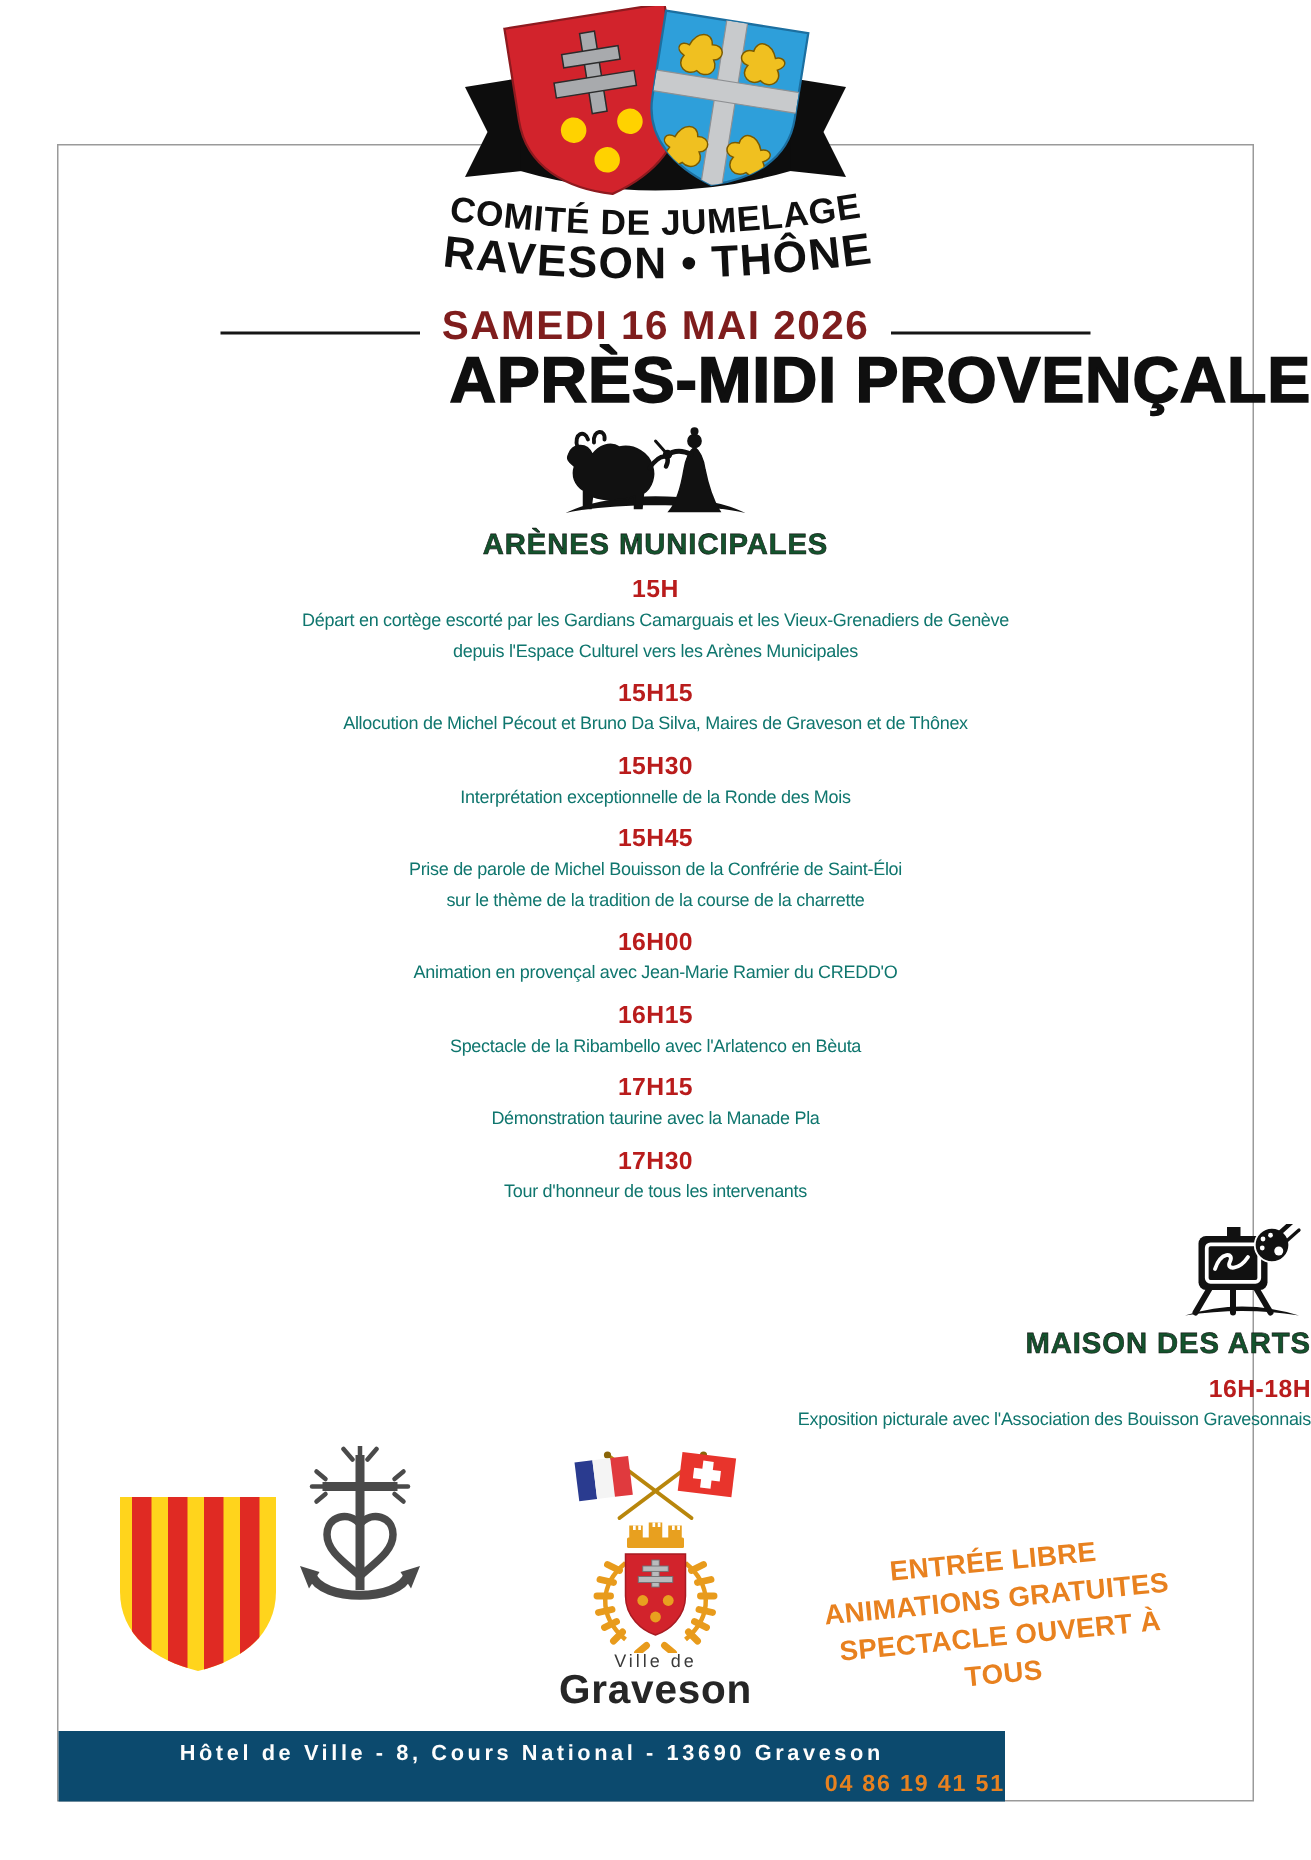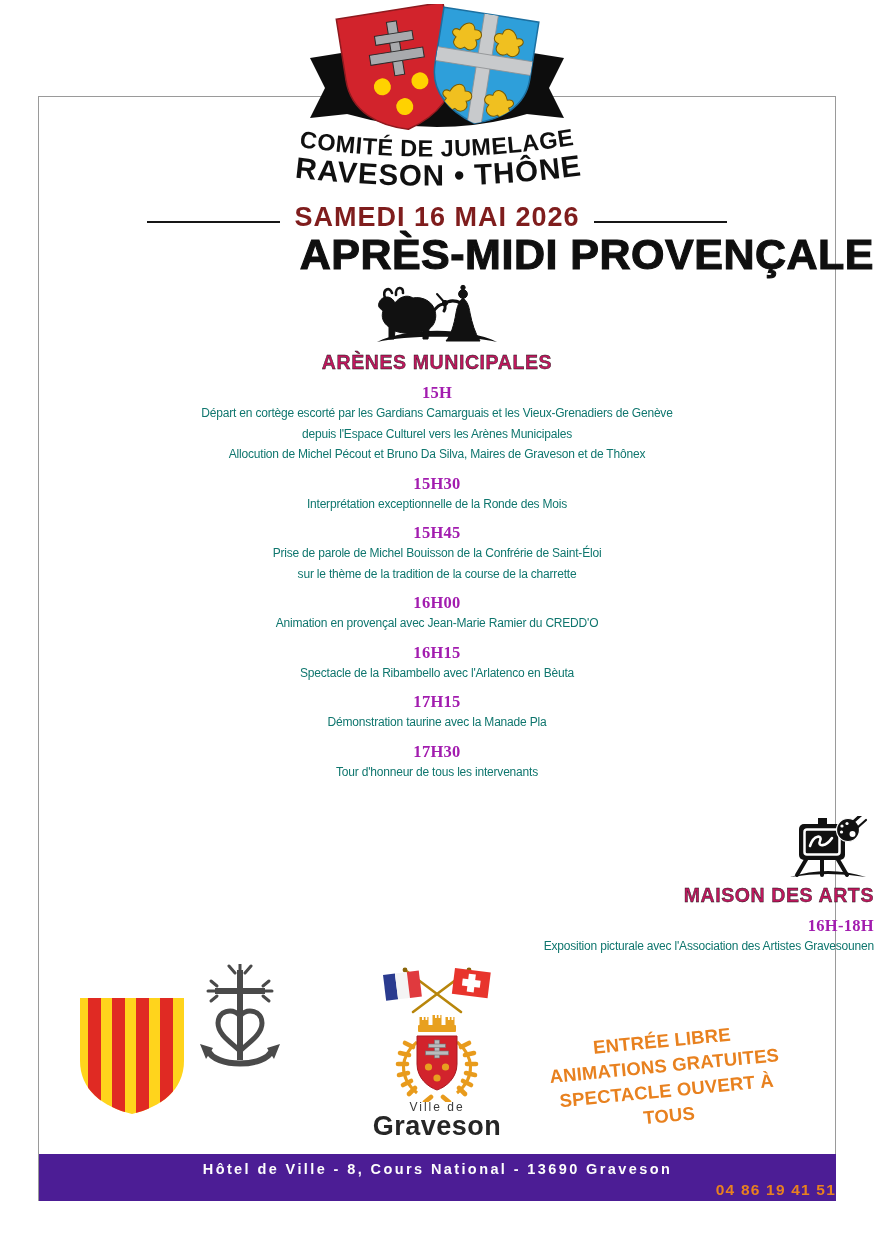--- a/index.html
+++ b/index.html
@@ -14,38 +14,38 @@
   .date-row{position:absolute;top:202px;left:0;width:100%;display:flex;
             justify-content:center;align-items:center;gap:14px;}
   .date-line{width:133px;border-top:2px solid #161616;margin-top:8px;}
   .date-text{font-size:27px;font-weight:bold;letter-spacing:1px;color:#7f1d1d;}
   .main-title{position:absolute;top:230px;left:0;width:100%;text-align:right;
               font-size:43px;font-weight:bold;letter-spacing:0.5px;color:#0f0f0f;
               -webkit-text-stroke:1.1px #0f0f0f;}
   
   .section-arenes{position:absolute;top:281px;left:0;width:100%;text-align:center;}
   .section-maison{position:absolute;top:816px;left:0;width:100%;text-align:right;}
-  .section-name{font-size:19.5px;font-weight:bold;letter-spacing:0.6px;color:#be185d;
+  .section-name{font-size:19.5px;font-weight:bold;letter-spacing:0.6px;color:#14532d;
                 margin:2px 0 0 0;-webkit-text-stroke:0.4px #121212;}
-  .event-time{font-size:16.5px;font-weight:bold;letter-spacing:0.3px;margin-top:9px;color:#a21caf;font-family:Liberation Serif, serif;}
+  .event-time{font-size:16.5px;font-weight:bold;letter-spacing:0.3px;margin-top:9px;color:#b91c1c;}
   .event-line{font-size:12px;line-height:20.5px;color:#0f766e;letter-spacing:-0.2px;}
   
   .provence{position:absolute;left:77px;top:995px;}
   .camargue{position:absolute;left:198px;top:964px;}
   .flags{position:absolute;left:50%;top:962px;transform:translateX(-50%);}
   .city-arms{position:absolute;left:50%;top:1012px;transform:translateX(-50%);}
   .city-name{position:absolute;left:50%;top:1100px;transform:translateX(-50%);text-align:center;}
   .city-line1{font-size:12px;letter-spacing:2px;color:#3a3a3a;}
   .city-line2{font-size:27px;font-weight:bold;letter-spacing:0.5px;color:#262626;margin-top:-3px;}
   .notice{position:absolute;left:543px;top:1028px;width:245px;text-align:center;
           transform:rotate(-5.5deg);font-weight:bold;font-size:18.5px;line-height:25px;
           letter-spacing:0.2px;}
   
-  .footer-bar{position:absolute;left:39px;top:1154px;width:797px;height:47px;
-              background:#4c1d95;text-align:center;box-sizing:border-box;padding-top:7px;}
+  .footer-bar{position:absolute;left:39px;top:1154px;width:631px;height:47px;
+              background:#0c4a6e;text-align:center;box-sizing:border-box;padding-top:7px;}
   .footer-address{color:#fdfdfd;font-size:14.5px;font-weight:600;letter-spacing:2.4px;}
   .footer-phone{font-size:15.5px;font-weight:bold;letter-spacing:1.2px;margin-top:4px;text-align:right;}
 </style>
 </head>
 <body>
 
 <div class="poster">
 
   <div class="frame"></div>
 
@@ -129,20 +129,21 @@
     <div class="events">
   <div class="event">
     <div class="event-time">15H</div>
     <div>
             <div class="event-line">Départ en cortège escorté par les Gardians Camarguais et les Vieux-Grenadiers de Genève</div>
             <div class="event-line">depuis l'Espace Culturel vers les Arènes Municipales</div>
           </div>
   </div>
 
   <div class="event">
+    <div class="event-time">15H15</div>
     <div>
             <div class="event-line">Allocution de Michel Pécout et Bruno Da Silva, Maires de Graveson et de Thônex</div>
           </div>
   </div>
 
   <div class="event">
     <div class="event-time">15H30</div>
     <div>
             <div class="event-line">Interprétation exceptionnelle de la Ronde des Mois</div>
           </div>
@@ -207,21 +208,21 @@
         <circle cx="59.5" cy="16" r="1.6" fill="#fff"></circle>
         <line x1="70" y1="7" x2="80" y2="-2" stroke="#111" stroke-width="3" stroke-linecap="round"></line>
         <line x1="75" y1="12" x2="84" y2="4" stroke="#111" stroke-width="2.2" stroke-linecap="round"></line>
       </g>
     </svg>
     <h2 class="section-name" style="margin:0;">MAISON DES ARTS</h2>
     <div class="events">
   <div class="event">
     <div class="event-time">16H-18H</div>
     <div>
-            <div class="event-line">Exposition picturale avec l'Association des Artistes Gravesounen</div>
+            <div class="event-line">Exposition picturale avec l'Association des Bouisson Gravesonnais</div>
           </div>
   </div>
 </div>
   </div>
 
   <svg class="provence" width="110" height="122" viewBox="0 0 110 122">
     <clipPath id="provClip">
         <path d="M3,3 H107 V66 C107,95 84,112 55,119 C26,112 3,95 3,66 Z"></path>
       </clipPath>
     <path d="M3,3 H107 V66 C107,95 84,112 55,119 C26,112 3,95 3,66 Z" fill="#FFD41C"></path>

